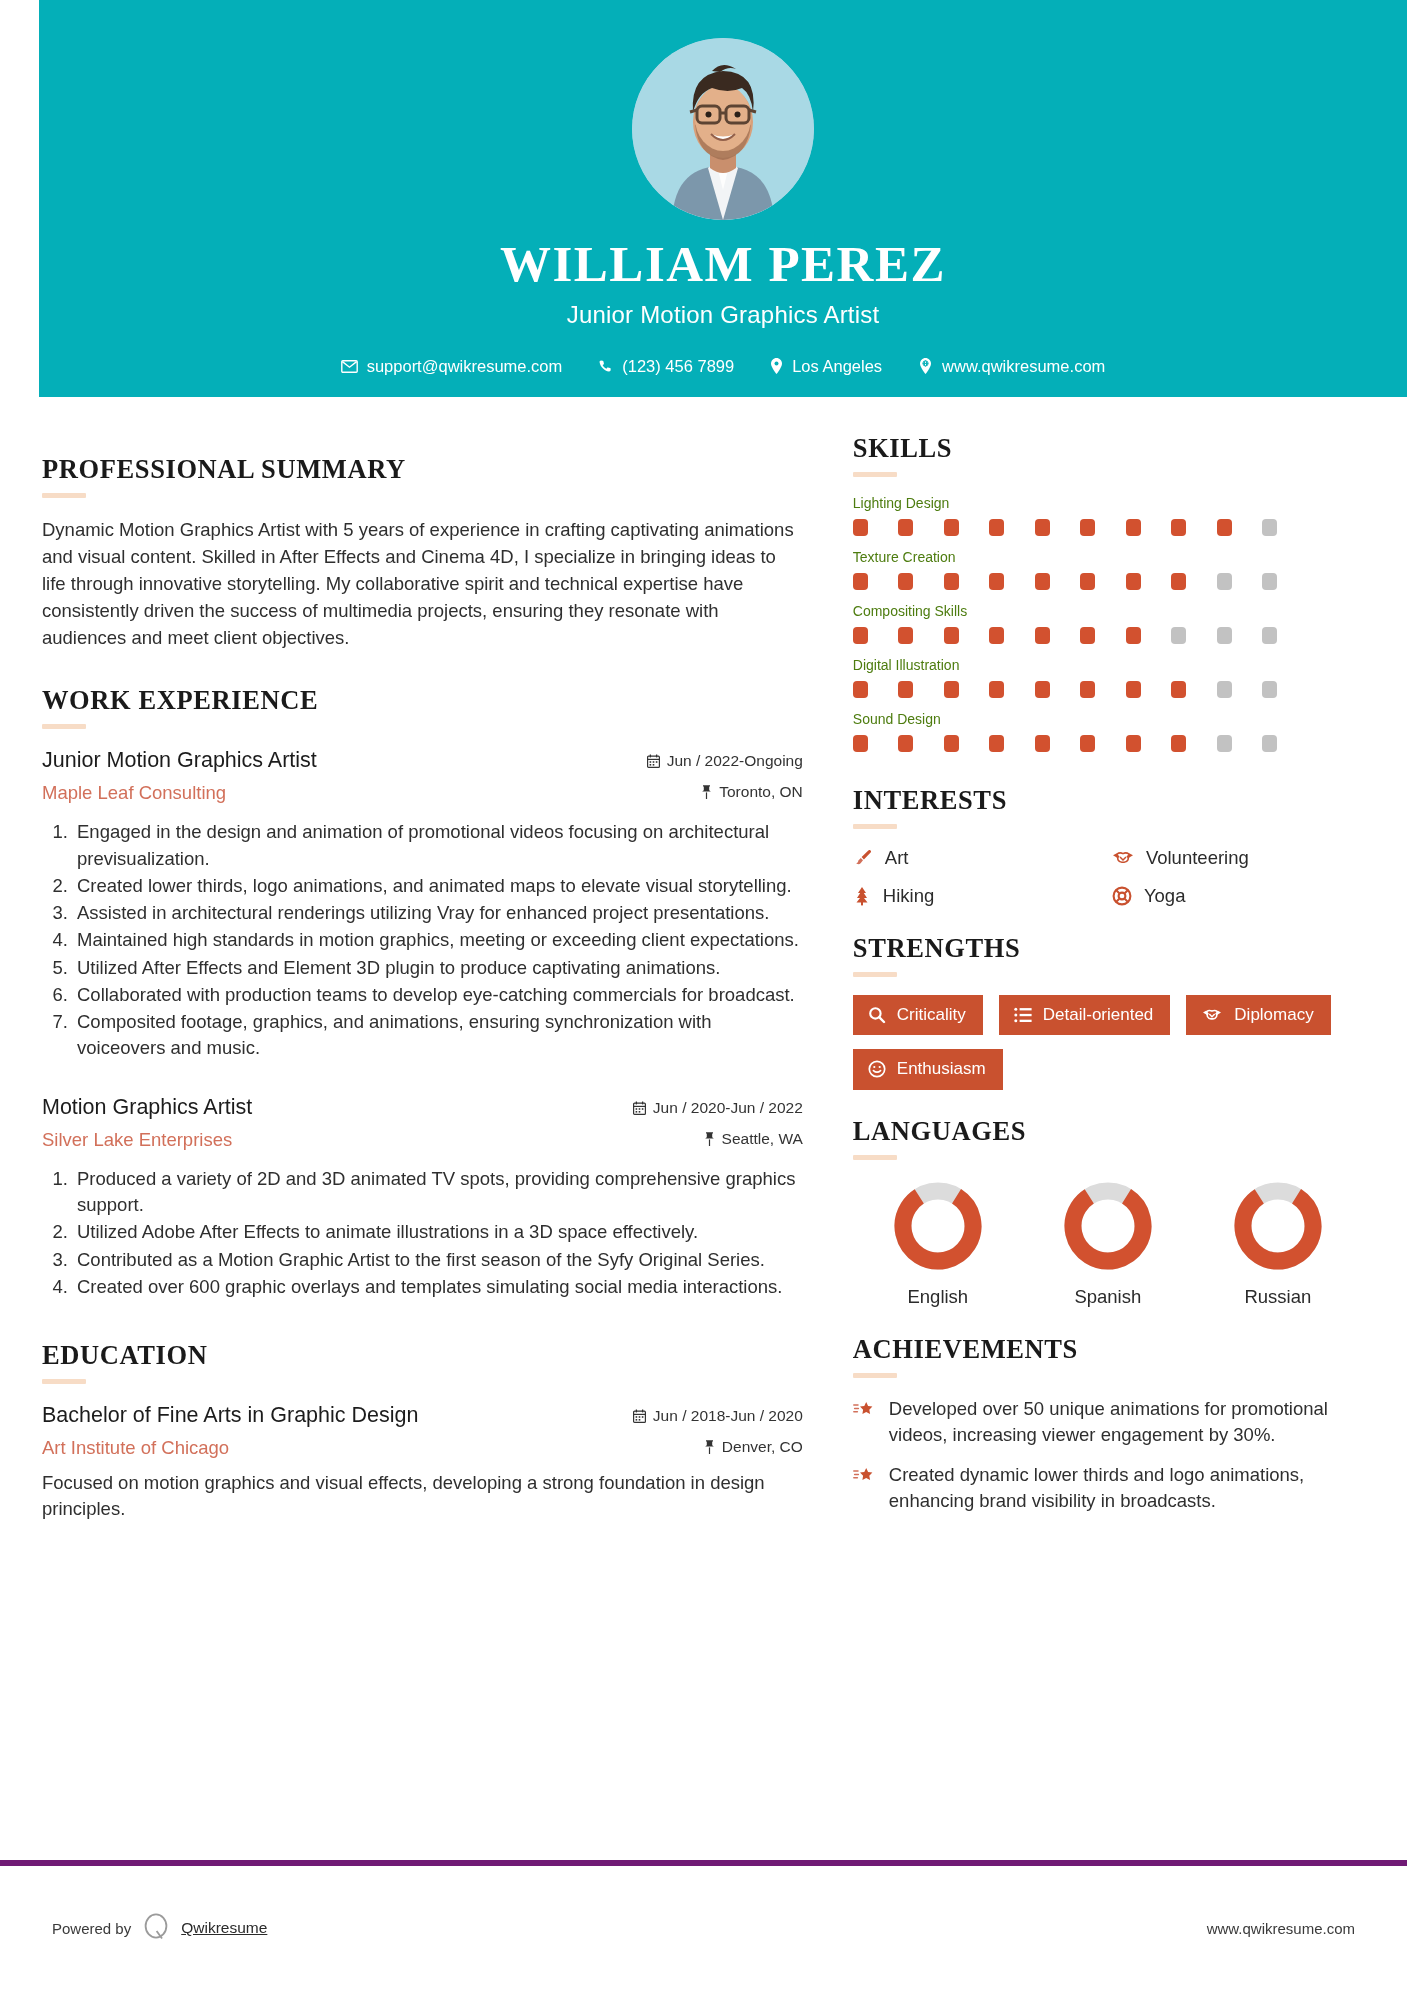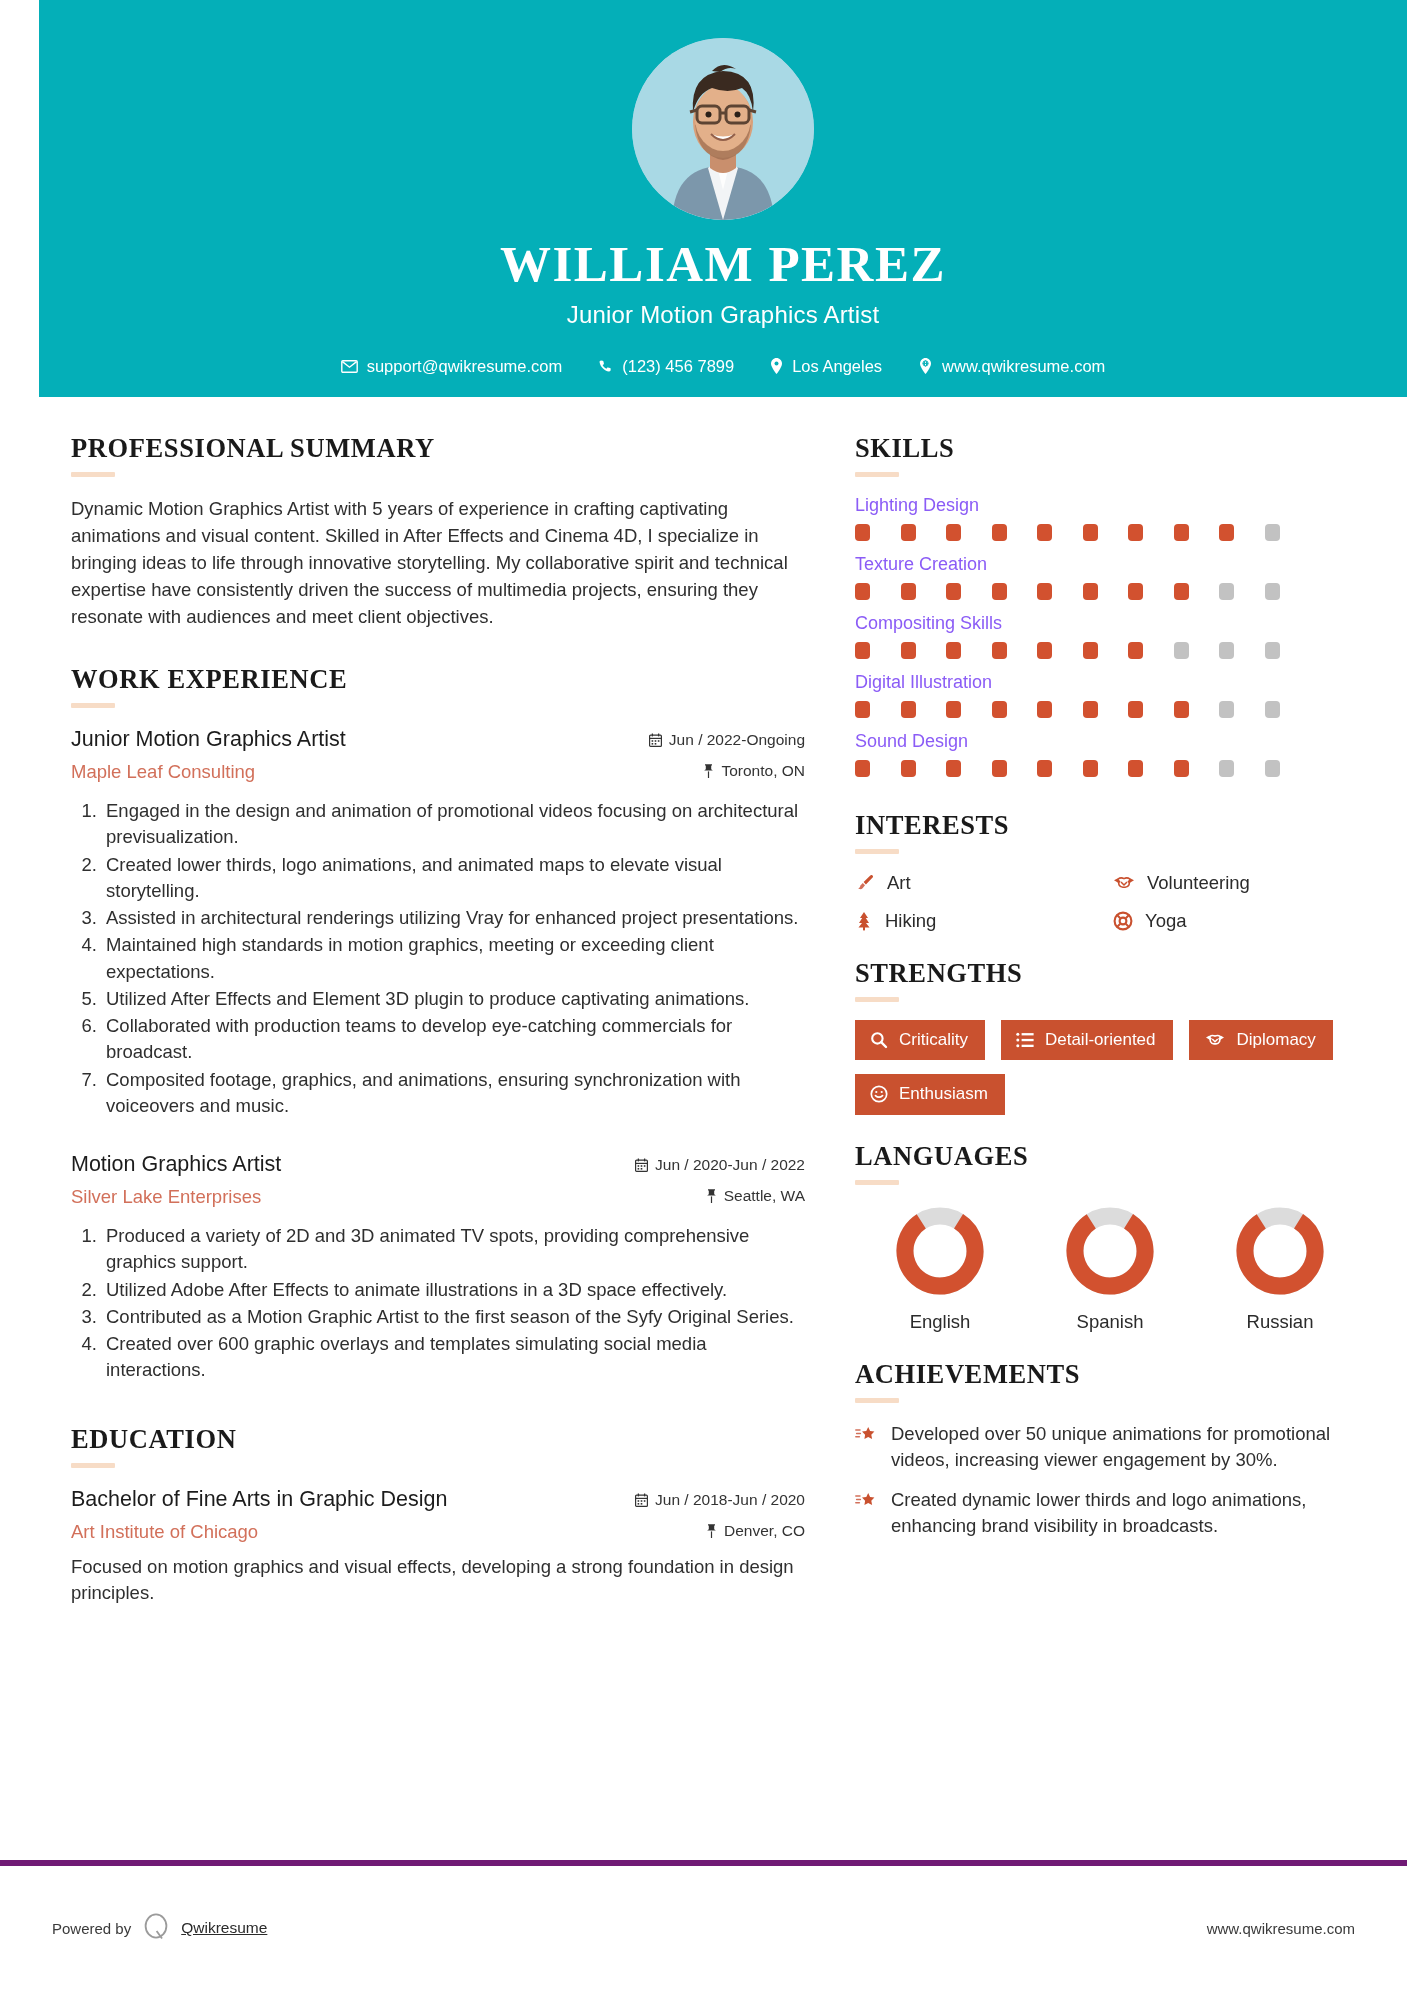--- a/index.html
+++ b/index.html
@@ -62,22 +62,21 @@
     color: #ffffff;
     font-size: 16.5px;
   }
   .contact-item { display: flex; align-items: center; gap: 9px; white-space: nowrap; }
   .contact-item svg { display: block; }
 
   
   .body {
     display: flex;
     padding: 0 42px 0 42px;
-    align-items: flex-start;
-    margin-left: 29px;
+    align-items: flex-end;
   }
   .col-left  { width: 800px; padding-top: 36px; padding-right: 38px; }
   .col-right { width: 525px; padding-top: 36px; padding-left: 12px; }
 
   
   .sec-title {
     font-family: "Liberation Serif", serif;
     font-weight: bold;
     font-size: 26.5px;
     letter-spacing: 0.6px;
@@ -148,22 +147,22 @@
     margin-top: 10px;
   }
 
   .block-gap-lg { height: 34px; }
   .block-gap-md { height: 26px; }
   .block-gap-sm { height: 20px; }
 
   
   .skill { margin-bottom: 13px; }
   .skill-name {
-    font-size: 18px;
-    color: #8b5cf6;
+    font-size: 14px;
+    color: #4d7c0f;
     margin-bottom: 8px;
   }
   .dots { display: flex; gap: 0; }
   .dot {
     width: 15px;
     height: 17px;
     border-radius: 4px;
     background: #c2c2c2;
     margin-right: 30.5px;
   }

